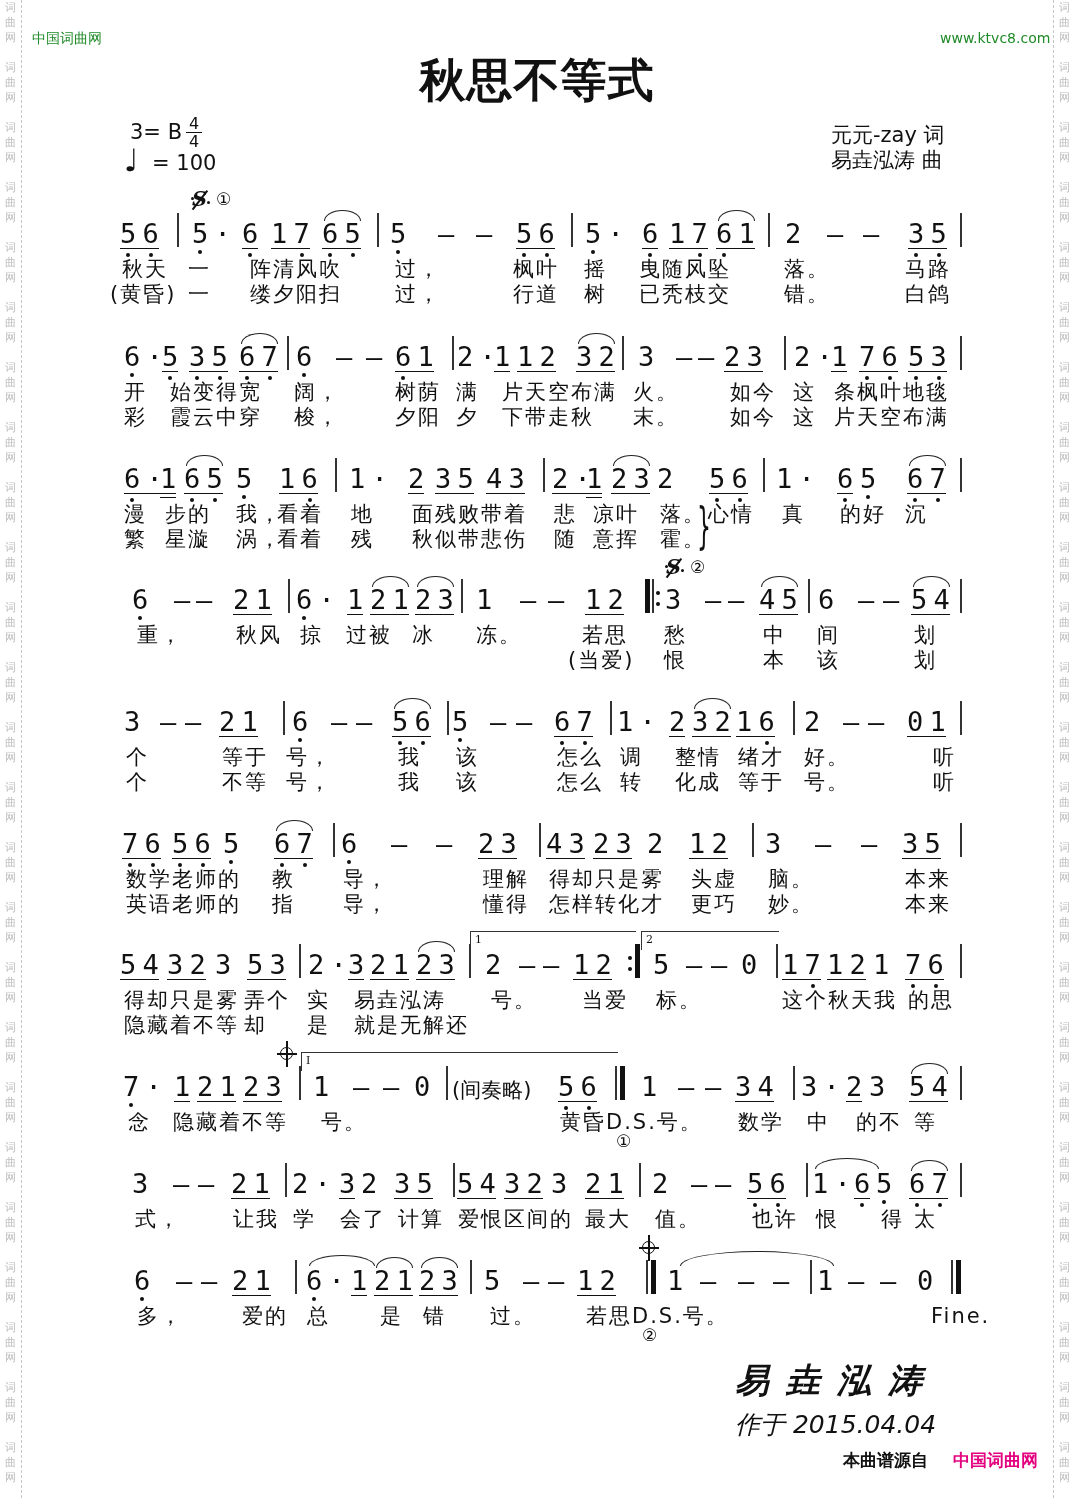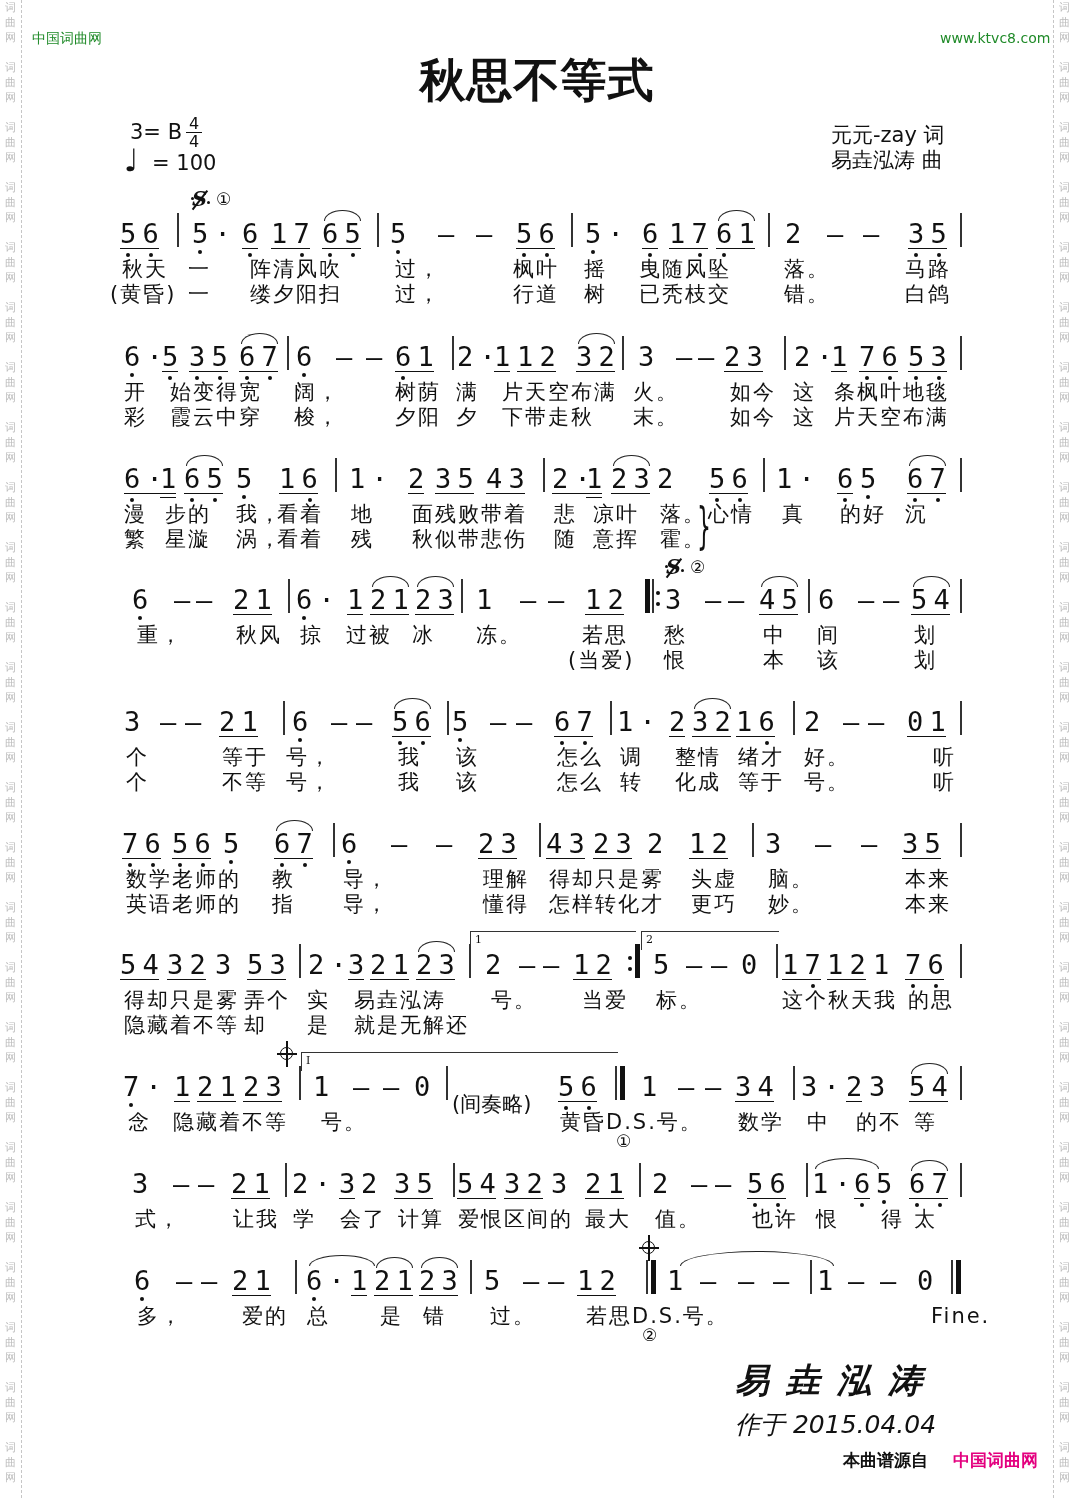--- a/index.html
+++ b/index.html
@@ -23,21 +23,21 @@
 
   
   .system { position:absolute; left:0; width:1074px; height:100px; }
   .tok { position:absolute; top:0; height:40px; }
   .tok .txt { display:block; font-family:"DejaVu Sans Mono", monospace; font-size:27px; line-height:27px;
               letter-spacing:6.3px; white-space:pre; color:#111; }
   .ul { position:absolute; left:0; height:0; border-top:1.6px solid #111; }
   .dot { position:absolute; width:4px; height:4px; border-radius:50%; background:#111; }
   .arc { position:absolute; top:-10px; height:10px; border:1.4px solid #222; border-bottom:none;
          border-radius:50% 50% 0 0 / 100% 100% 0 0; }
-  .tok-text { position:absolute; top:17px; font-size:21px; white-space:nowrap; }
+  .tok-text { position:absolute; top:3px; font-size:21px; white-space:nowrap; }
   .bar { position:absolute; top:-7px; height:34px; background:#333; }
   .bar.thin { width:1.5px; }
   .bar.thick { width:5px; background:#111; }
   .rdot { position:absolute; top:5px; width:4px; height:4px; border-radius:50%; background:#111; box-shadow:0 11px 0 #111; }
   .lyr { position:absolute; font-size:21px; line-height:24px; letter-spacing:2px; white-space:nowrap; color:#111; }
 
   .segno { position:absolute; width:20px; height:22px; }
   .segno .s { position:absolute; left:2px; top:-3px; font:italic bold 21px "DejaVu Serif", serif; }
   .segno .slash { position:absolute; left:9px; top:-1px; width:1.5px; height:24px; background:#111; transform:rotate(38deg); }
   .segno .d1, .segno .d2 { position:absolute; width:3px; height:3px; border-radius:50%; background:#111; }

